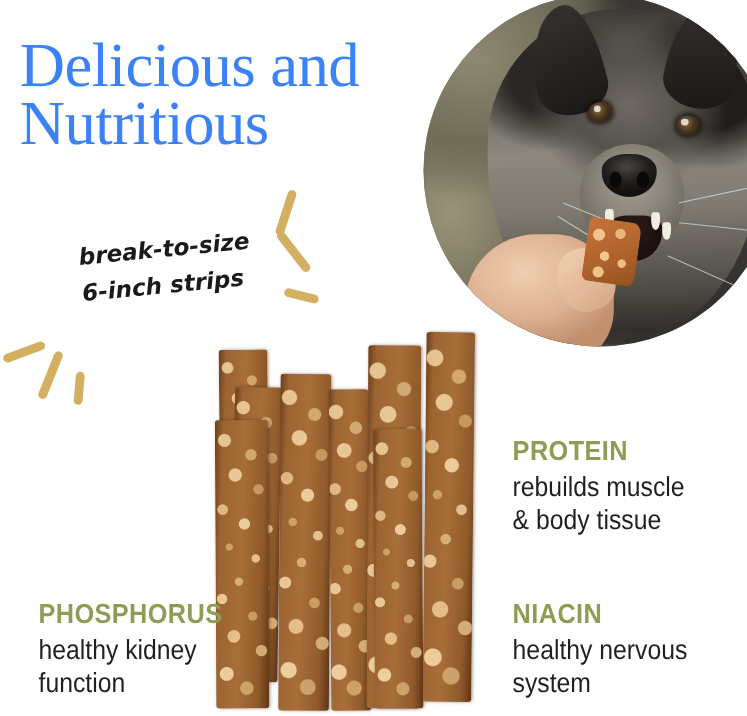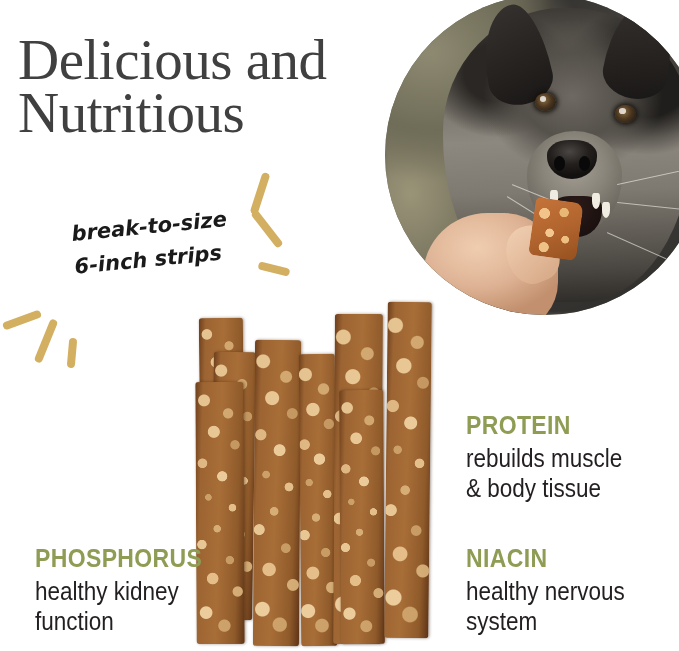--- a/index.html
+++ b/index.html
@@ -20,21 +20,21 @@
   
   .headline {
     position: absolute;
     left: 18px;
     top: 33px;
     width: 380px;
     font-family: "Liberation Serif", serif;
     font-size: 57px;
     line-height: 53px;
     letter-spacing: -0.5px;
-    color: #404040;
+    color: #3b82f6;
     white-space: pre-line;
   }
 
   
   .handnote {
     position: absolute;
     left: 70px;
     top: 218px;
     width: 220px;
     font-family: "DejaVu Sans", sans-serif;
@@ -254,21 +254,21 @@
     margin-top: 4px;
     font-family: "Liberation Sans Narrow", "Liberation Sans", sans-serif;
     font-weight: 400;
     font-size: 25px;
     line-height: 30px;
     color: #231f20;
     white-space: pre-line;
     transform: scaleX(0.9);
     transform-origin: left top;
   }
-  #benefit-protein    { left: 466px; top: 411px; width: 210px; }
+  #benefit-protein    { left: 466px; top: 396px; width: 210px; }
   #benefit-phosphorus { left: 18px;  top: 544px; width: 215px; margin-left: 17px; }
   #benefit-niacin     { left: 466px; top: 544px; width: 215px; }
 </style>
 </head>
 <body>
 
 <div id="canvas">
 
   <div class="headline">Delicious and
 Nutritious</div>

